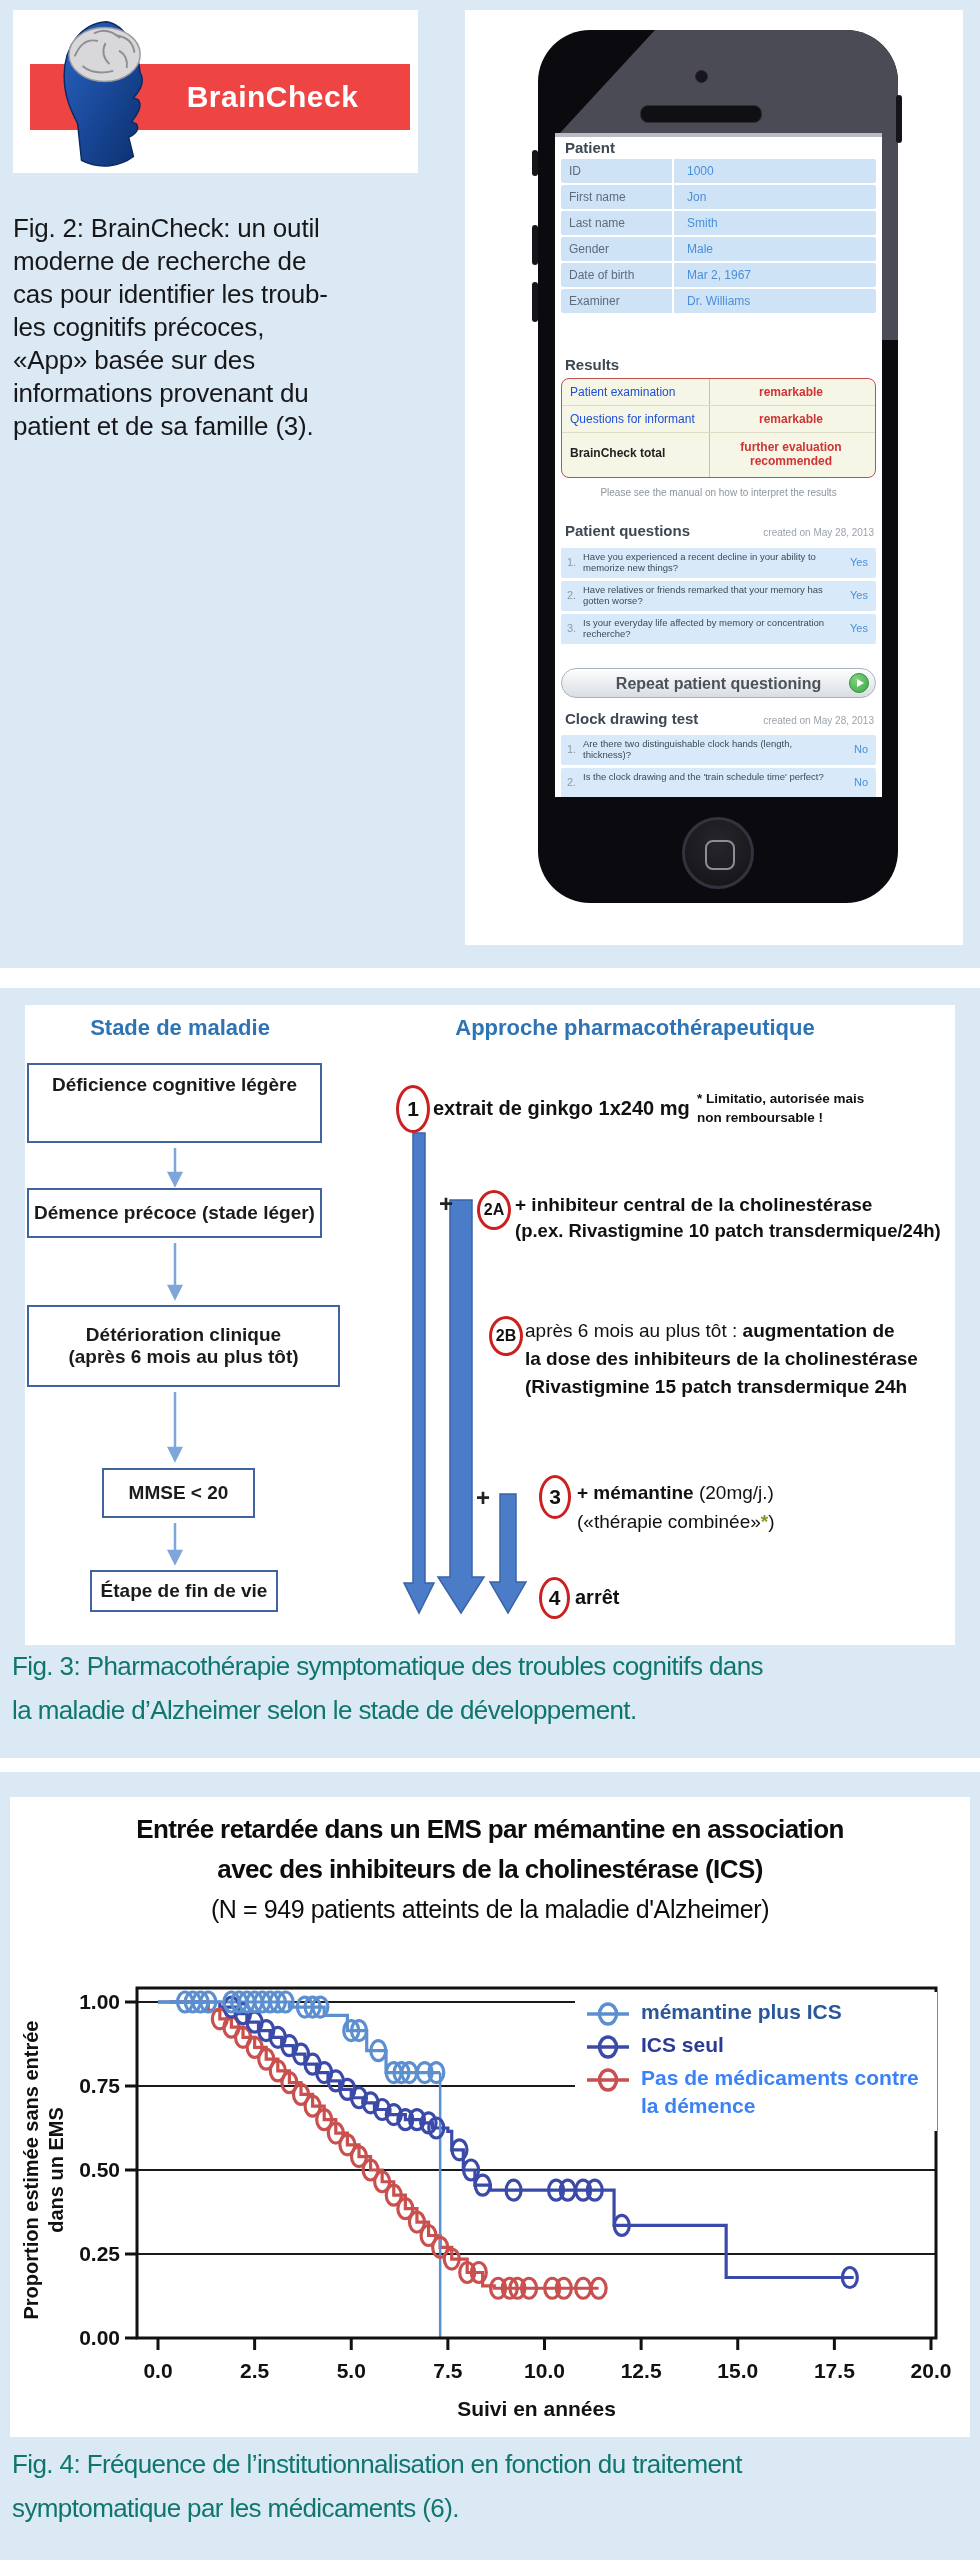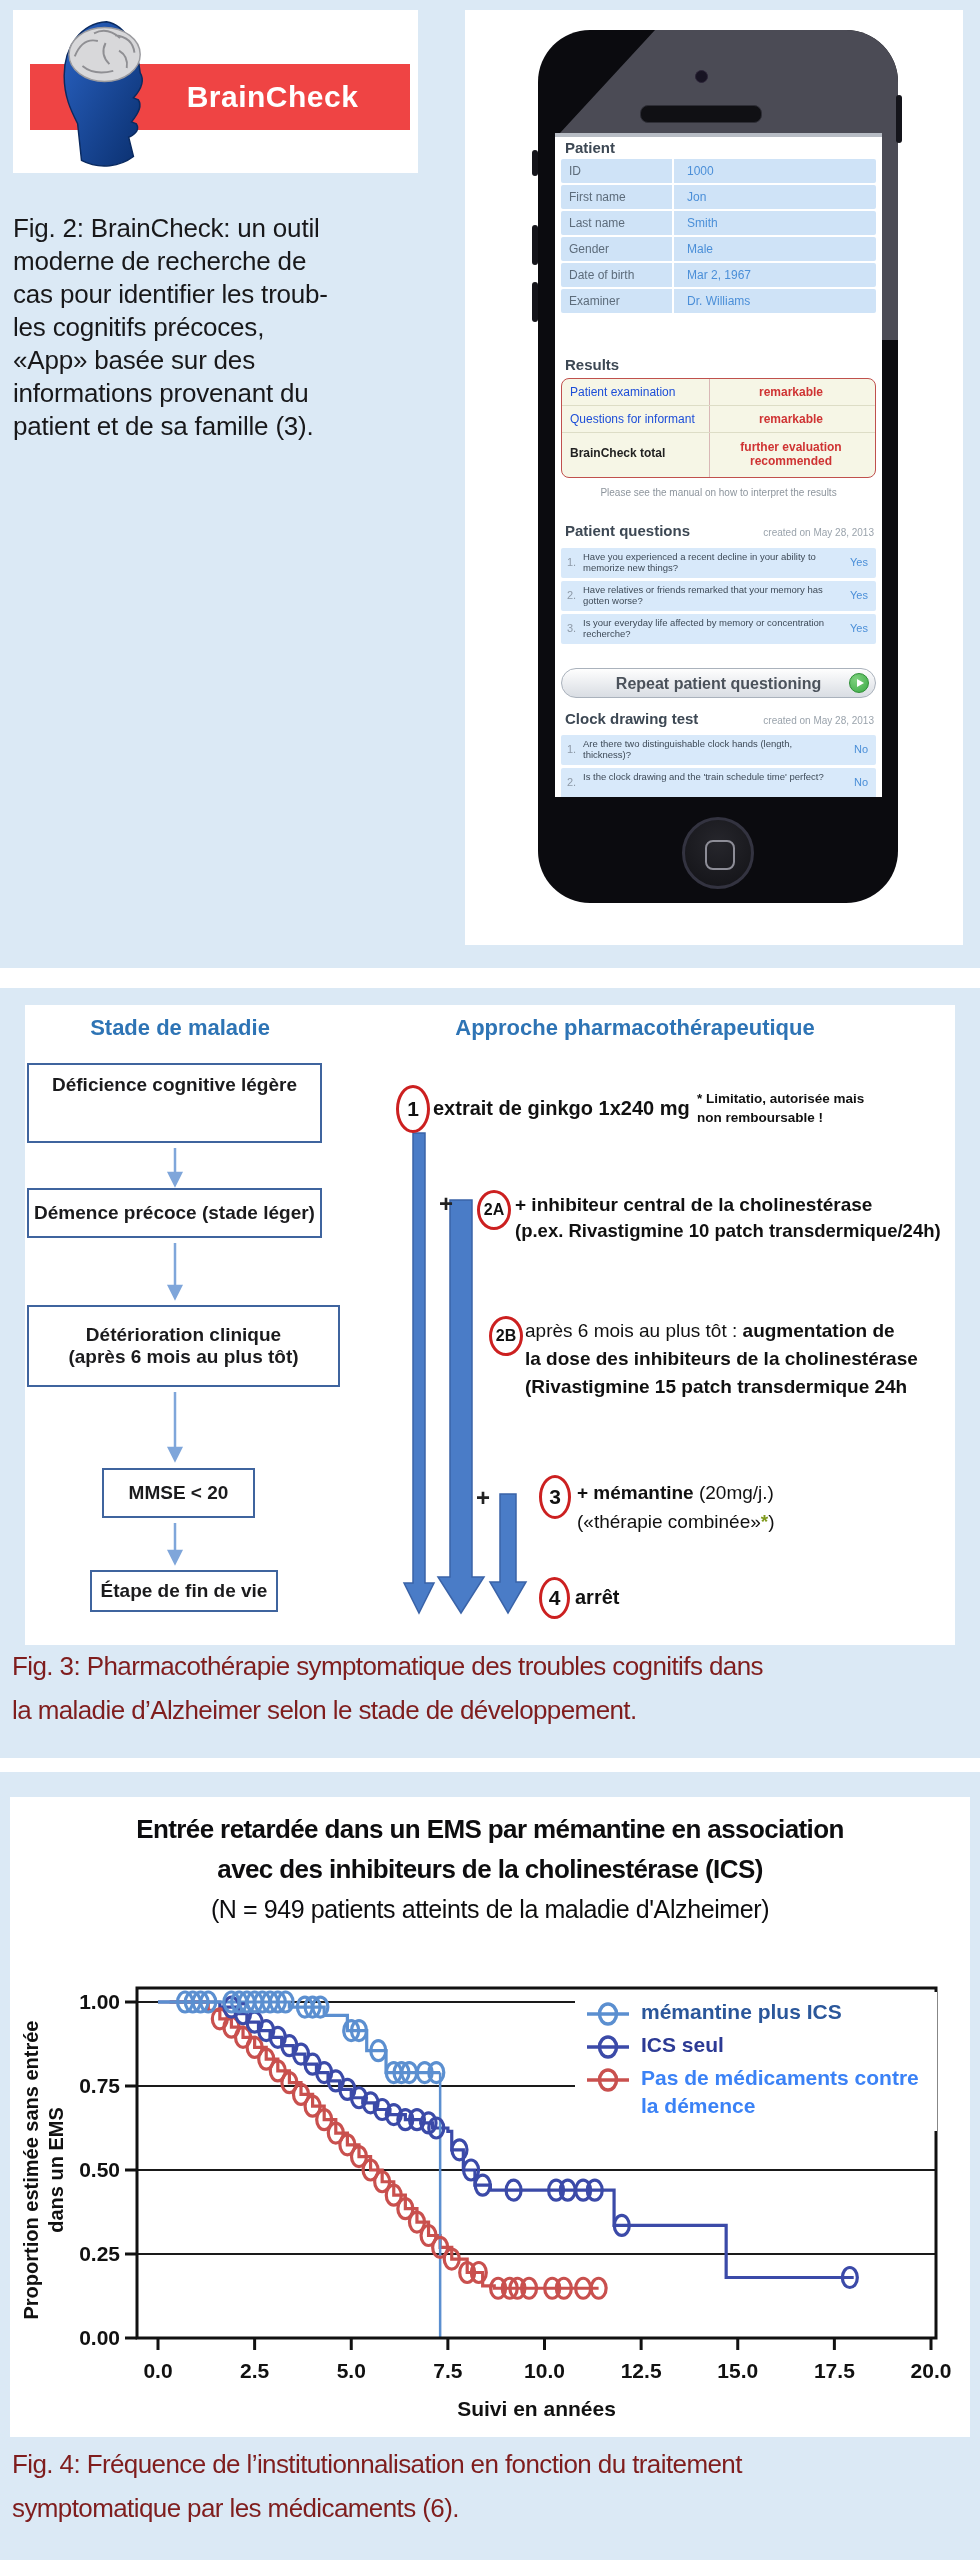--- a/index.html
+++ b/index.html
@@ -71,21 +71,21 @@
   .stage.top-align{align-items:flex-start;padding-top:9px;}
   .rcirc{position:absolute;border:3.5px solid #cc2020;border-radius:50%;box-sizing:border-box;
          display:flex;align-items:center;justify-content:center;
          font-weight:bold;color:#111;background:transparent;}
   .ftxt{position:absolute;font-size:19px;color:#111;white-space:nowrap;}
   .fbold{font-weight:bold;}
   .fplus{position:absolute;font-size:24px;font-weight:bold;color:#222;}
   .fnote{position:absolute;font-size:13.5px;font-weight:bold;line-height:19px;color:#111;}
   .star-green{color:#7f9a1d;font-weight:bold;}
   .fig-caption{position:absolute;left:12px;}
-  .fig-caption div{font-size:26px;line-height:44px;letter-spacing:-.6px;color:#7f1d1d;}
+  .fig-caption div{font-size:26px;line-height:44px;letter-spacing:-.6px;color:#0f766e;}
 
   
   .fig4-box{position:absolute;left:10px;top:25px;width:960px;height:640px;background:#fff;}
   .fig4-title{position:absolute;left:0;top:12px;width:960px;text-align:center;}
   .fig4-title .t1{font-size:26px;font-weight:bold;line-height:40px;letter-spacing:-.6px;color:#0d0d0f;}
   .fig4-title .t3{font-size:25px;font-weight:normal;line-height:40px;letter-spacing:-.4px;color:#0d0d0f;}
   #km-chart{position:absolute;left:0;top:150px;}
   .y-title{position:absolute;left:-145px;top:347px;width:360px;height:52px;transform:rotate(-90deg);
            text-align:center;font-size:20px;font-weight:bold;color:#111;line-height:25px;}
   .legend{position:absolute;left:565px;top:195px;width:362px;background:#fff;padding:6px 0 6px 10px;box-sizing:border-box;}

